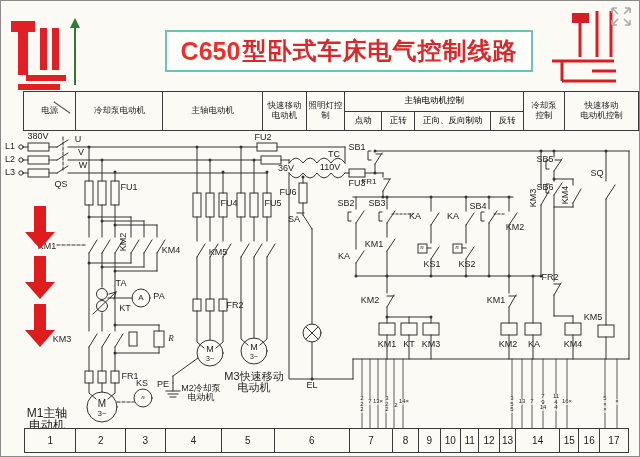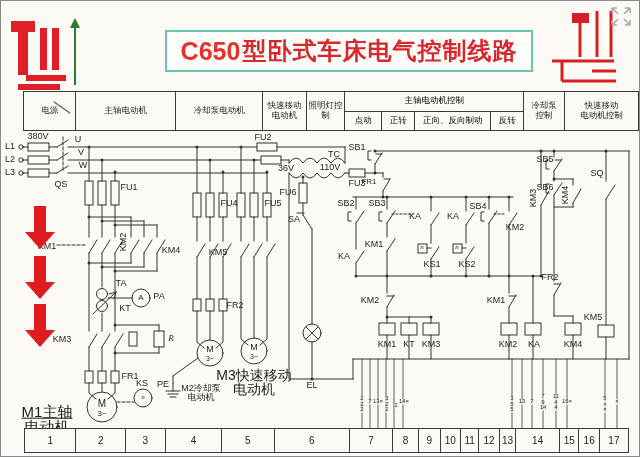--- a/index.html
+++ b/index.html
@@ -266,22 +266,22 @@
   <div class="title-box">
     <span class="model">C650</span>
       <span class="rest">型卧式车床电气控制线路</span>
   </div>
 
   <div class="hdr">
     <div class="hcell pwr" style="flex-grow:52">
       <span>电源</span>
       <span class="diag"></span>
     </div>
+    <div class="hcell" style="flex-grow:87">冷却泵电动机</div>
     <div class="hcell" style="flex-grow:100">主轴电动机</div>
-    <div class="hcell" style="flex-grow:87">冷却泵电动机</div>
     <div class="hcell" style="flex-grow:43">快速移动
 电动机</div>
     <div class="hcell" style="flex-grow:38">照明灯控制</div>
     <div class="hgroup">
       <div class="htop">主轴电动机控制</div>
       <div class="hsubs">
         <div class="hsub" style="flex-grow:37">点动</div>
         <div class="hsub" style="flex-grow:33">正转</div>
         <div class="hsub" style="flex-grow:77">正向、反向制动</div>
         <div class="hsub" style="flex-grow:33">反转</div>
@@ -322,28 +322,28 @@
       <span class="lbl" style="left: 124px; top: 308px; transform: translate(-50%, -50%);">KT</span>
       <span class="lbl" style="left: 158px; top: 296px; transform: translate(-50%, -50%);">PA</span>
       <span class="lbl" style="left: 140px; top: 297px; font-size: 8px; transform: translate(-50%, -50%);">A</span>
       <span class="lbl" style="left: 61px; top: 339px; transform: translate(-50%, -50%);">KM3</span>
       <span class="lbl" style="left: 170px; top: 338px; transform: translate(-50%, -50%); font-style: italic; font-family: &quot;Liberation Serif&quot;, &quot;DejaVu Serif&quot;, serif;">R</span>
       <span class="lbl" style="left: 129px; top: 376px; transform: translate(-50%, -50%);">FR1</span>
       <span class="lbl" style="left: 141px; top: 383px; transform: translate(-50%, -50%); text-align: right;">KS</span>
       <span class="lbl" style="left: 142px; top: 397px; font-size: 7px; transform: translate(-50%, -50%); font-style: italic; font-family: &quot;Liberation Serif&quot;, &quot;DejaVu Serif&quot;, serif;">n</span>
       <span class="lbl" style="left: 101px; top: 403px; font-size: 10px; transform: translate(-50%, -50%);">M</span>
       <span class="lbl" style="left: 101px; top: 413px; font-size: 8px; transform: translate(-50%, -50%);">3~</span>
-      <span class="lbl" style="left: 46px; top: 418px; font-size: 15px; transform: translate(-50%, -50%); text-decoration: underline;">M1主轴
+      <span class="lbl" style="left: 46px; top: 418px; font-size: 12px; transform: translate(-50%, -50%);">M1主轴
 电动机</span>
       <span class="lbl" style="left: 162px; top: 384px; transform: translate(-50%, -50%);">PE</span>
       <span class="lbl" style="left: 200px; top: 392px; font-size: 9px; transform: translate(-50%, -50%);">M2冷却泵
 电动机</span>
       <span class="lbl" style="left: 209px; top: 349px; font-size: 9px; transform: translate(-50%, -50%);">M</span>
       <span class="lbl" style="left: 209px; top: 358px; font-size: 7px; transform: translate(-50%, -50%);">3~</span>
-      <span class="lbl" style="left: 253px; top: 381px; font-size: 14px; transform: translate(-50%, -50%);">M3快速移动
+      <span class="lbl" style="left: 253px; top: 381px; font-size: 11px; transform: translate(-50%, -50%);">M3快速移动
 电动机</span>
       <span class="lbl" style="left: 253px; top: 347px; font-size: 9px; transform: translate(-50%, -50%);">M</span>
       <span class="lbl" style="left: 253px; top: 356px; font-size: 7px; transform: translate(-50%, -50%);">3~</span>
       <span class="lbl" style="left: 228px; top: 203px; transform: translate(-50%, -50%);">FU4</span>
       <span class="lbl" style="left: 272px; top: 203px; transform: translate(-50%, -50%);">FU5</span>
       <span class="lbl" style="left: 170px; top: 250px; transform: translate(-50%, -50%);">KM4</span>
       <span class="lbl" style="left: 217px; top: 252px; transform: translate(-50%, -50%);">KM5</span>
       <span class="lbl" style="left: 234px; top: 305px; transform: translate(-50%, -50%);">FR2</span>
       <span class="lbl" style="left: 262px; top: 137px; transform: translate(-50%, -50%);">FU2</span>
       <span class="lbl" style="left: 333px; top: 154px; transform: translate(-50%, -50%);">TC</span>

